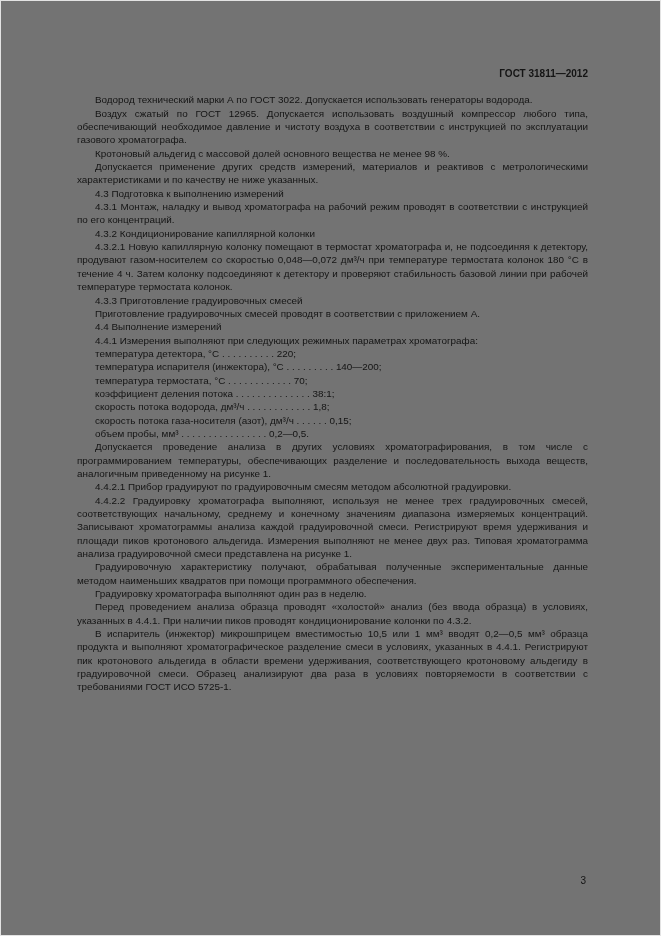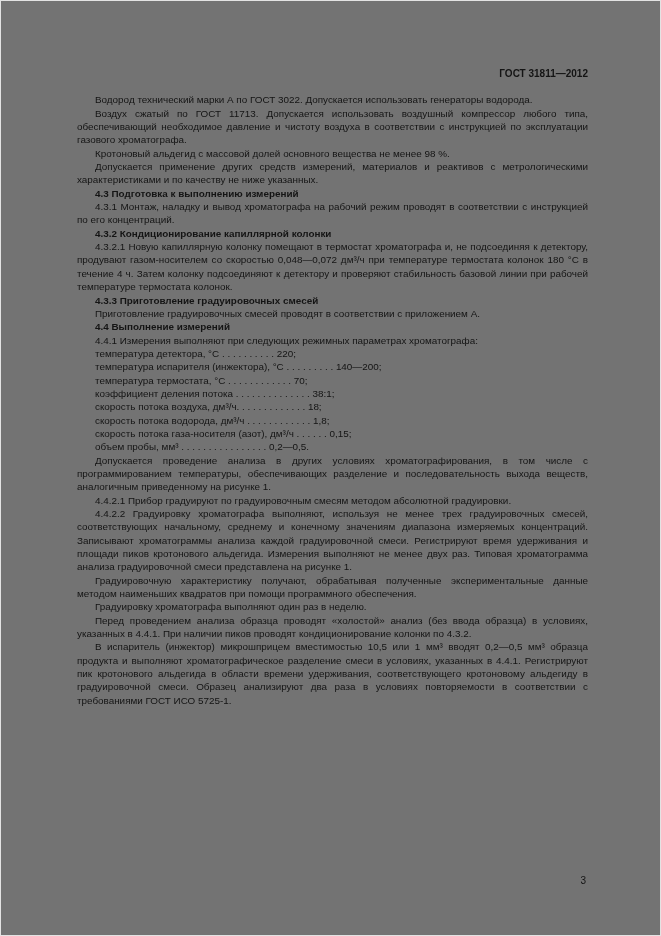--- a/index.html
+++ b/index.html
@@ -28,21 +28,21 @@
     margin-bottom: 13px;
   }
   .content p {
     margin: 0;
   }
   .p-body {
     text-align: justify;
     text-indent: 18px;
   }
   .p-head {
-    font-weight: bold;
+    font-weight: normal;
     text-indent: 18px;
   }
   .p-param {
     padding-left: 18px;
     text-indent: 0;
     white-space: nowrap;
     overflow: hidden;
   }
   .doc-footer {
     position: absolute;
@@ -56,36 +56,35 @@
 <body>
 
 <div class="page">
 
   <div class="doc-header">
     <span>ГОСТ 31811—2012</span>
   </div>
 
   <div class="content">
     <p class="p-body">Водород технический марки А по ГОСТ 3022. Допускается использовать генераторы водорода.</p>
-    <p class="p-body">Воздух сжатый по ГОСТ 11713. Допускается использовать воздушный компрессор любого типа, обеспечивающий необходимое давление и чистоту воздуха в соответствии с инструкцией по эксплуатации газового хроматографа.</p>
+    <p class="p-body">Воздух сжатый по ГОСТ 12965. Допускается использовать воздушный компрессор любого типа, обеспечивающий необходимое давление и чистоту воздуха в соответствии с инструкцией по эксплуатации газового хроматографа.</p>
     <p class="p-body">Кротоновый альдегид с массовой долей основного вещества не менее 98 %.</p>
     <p class="p-body">Допускается применение других средств измерений, материалов и реактивов с метрологическими характеристиками и по качеству не ниже указанных.</p>
     <p class="p-head">4.3 Подготовка к выполнению измерений</p>
     <p class="p-body">4.3.1 Монтаж, наладку и вывод хроматографа на рабочий режим проводят в соответствии с инструкцией по его концентраций.</p>
     <p class="p-head">4.3.2 Кондиционирование капиллярной колонки</p>
     <p class="p-body">4.3.2.1 Новую капиллярную колонку помещают в термостат хроматографа и, не подсоединяя к детектору, продувают газом-носителем со скоростью 0,048—0,072 дм³/ч при температуре термостата колонок 180 °С в течение 4 ч. Затем колонку подсоединяют к детектору и проверяют стабильность базовой линии при рабочей температуре термостата колонок.</p>
     <p class="p-head">4.3.3 Приготовление градуировочных смесей</p>
     <p class="p-body">Приготовление градуировочных смесей проводят в соответствии с приложением А.</p>
     <p class="p-head">4.4 Выполнение измерений</p>
     <p class="p-body">4.4.1 Измерения выполняют при следующих режимных параметрах хроматографа:</p>
     <p class="p-param">температура детектора, °С . . . . . . . . . .  220;</p>
     <p class="p-param">температура испарителя (инжектора), °С . . . . . . . . .  140—200;</p>
     <p class="p-param">температура термостата, °С . . . . . . . . . . . .  70;</p>
     <p class="p-param">коэффициент деления потока . . . . . . . . . . . . . .  38:1;</p>
-    <p class="p-param">скорость потока воздуха, дм³/ч. . . . . . . . . . . . .  18;</p>
     <p class="p-param">скорость потока водорода, дм³/ч  . . . . . . . . . . . .  1,8;</p>
     <p class="p-param">скорость потока газа-носителя (азот), дм³/ч  . . . . . .  0,15;</p>
     <p class="p-param">объем пробы, мм³  . . . . . . . . . . . . . . . .  0,2—0,5.</p>
     <p class="p-body">Допускается проведение анализа в других условиях хроматографирования, в том числе с программированием температуры, обеспечивающих разделение и последовательность выхода веществ, аналогичным приведенному на рисунке 1.</p>
     <p class="p-body">4.4.2.1 Прибор градуируют по градуировочным смесям методом абсолютной градуировки.</p>
     <p class="p-body">4.4.2.2 Градуировку хроматографа выполняют, используя не менее трех градуировочных смесей, соответствующих начальному, среднему и конечному значениям диапазона измеряемых концентраций. Записывают хроматограммы анализа каждой градуировочной смеси. Регистрируют время удерживания и площади пиков кротонового альдегида. Измерения выполняют не менее двух раз. Типовая хроматограмма анализа градуировочной смеси представлена на рисунке 1.</p>
     <p class="p-body">Градуировочную характеристику получают, обрабатывая полученные экспериментальные данные методом наименьших квадратов при помощи программного обеспечения.</p>
     <p class="p-body">Градуировку хроматографа выполняют один раз в неделю.</p>
     <p class="p-body">Перед проведением анализа образца проводят «холостой» анализ (без ввода образца) в условиях, указанных в 4.4.1. При наличии пиков проводят кондиционирование колонки по 4.3.2.</p>
     <p class="p-body">В испаритель (инжектор) микрошприцем вместимостью 10,5 или 1 мм³ вводят 0,2—0,5 мм³ образца продукта и выполняют хроматографическое разделение смеси в условиях, указанных в 4.4.1. Регистрируют пик кротонового альдегида в области времени удерживания, соответствующего кротоновому альдегиду в градуировочной смеси. Образец анализируют два раза в условиях повторяемости в соответствии с требованиями ГОСТ ИСО 5725-1.</p>

